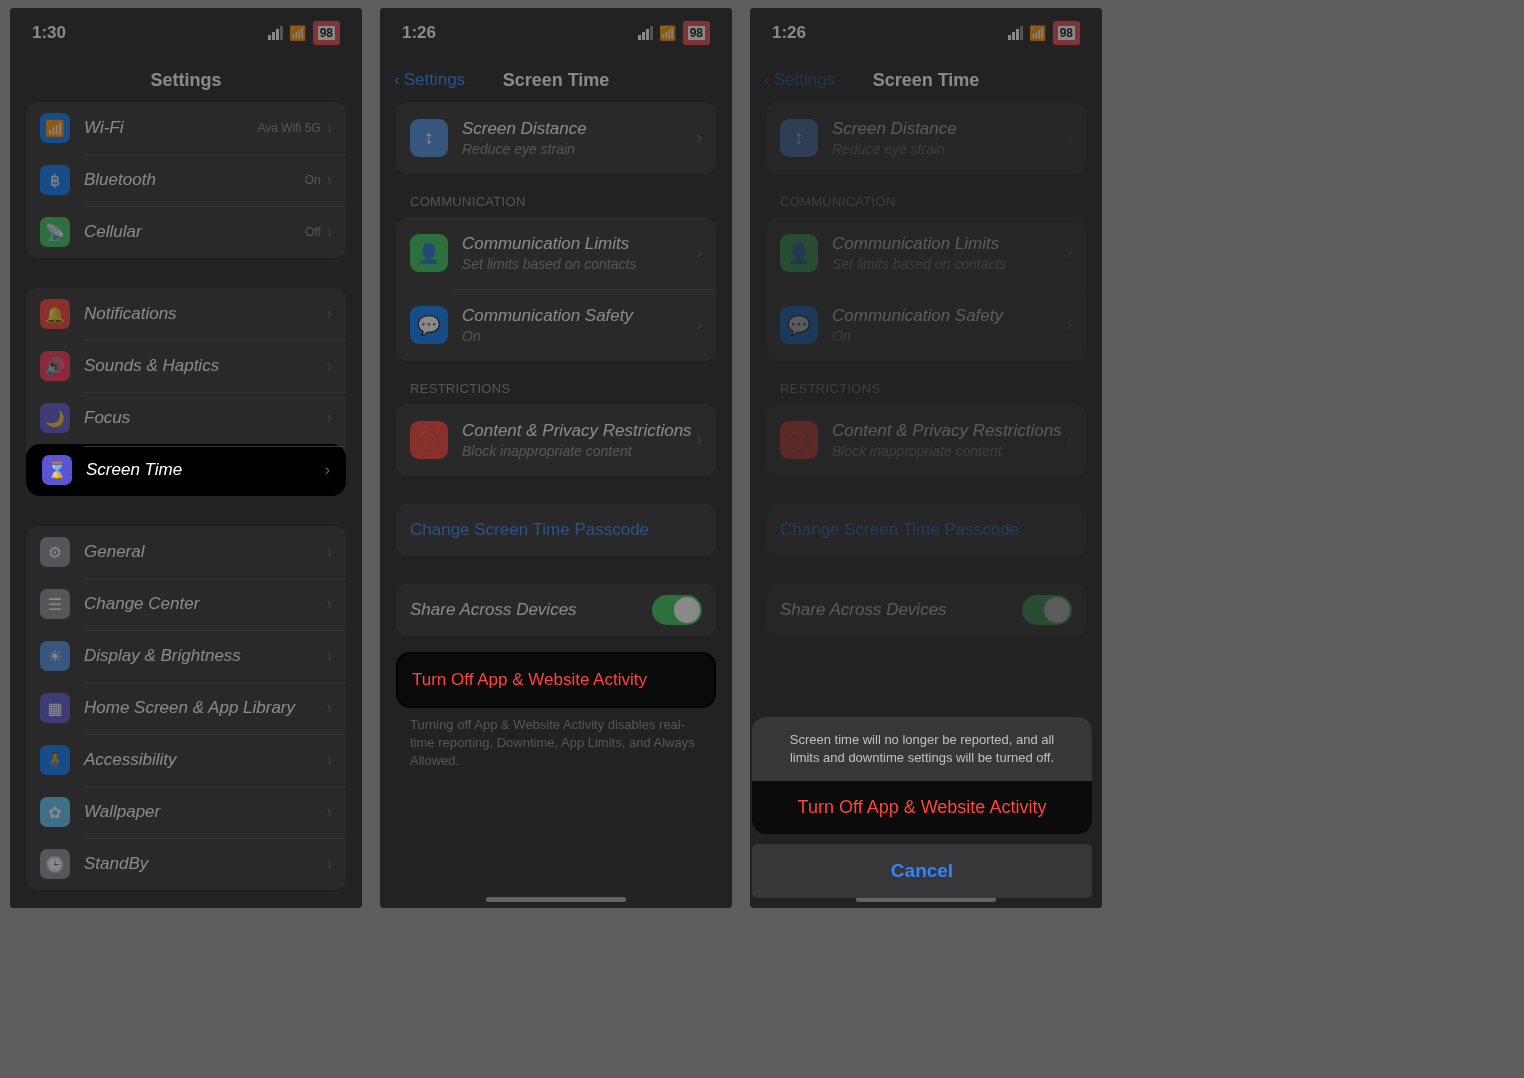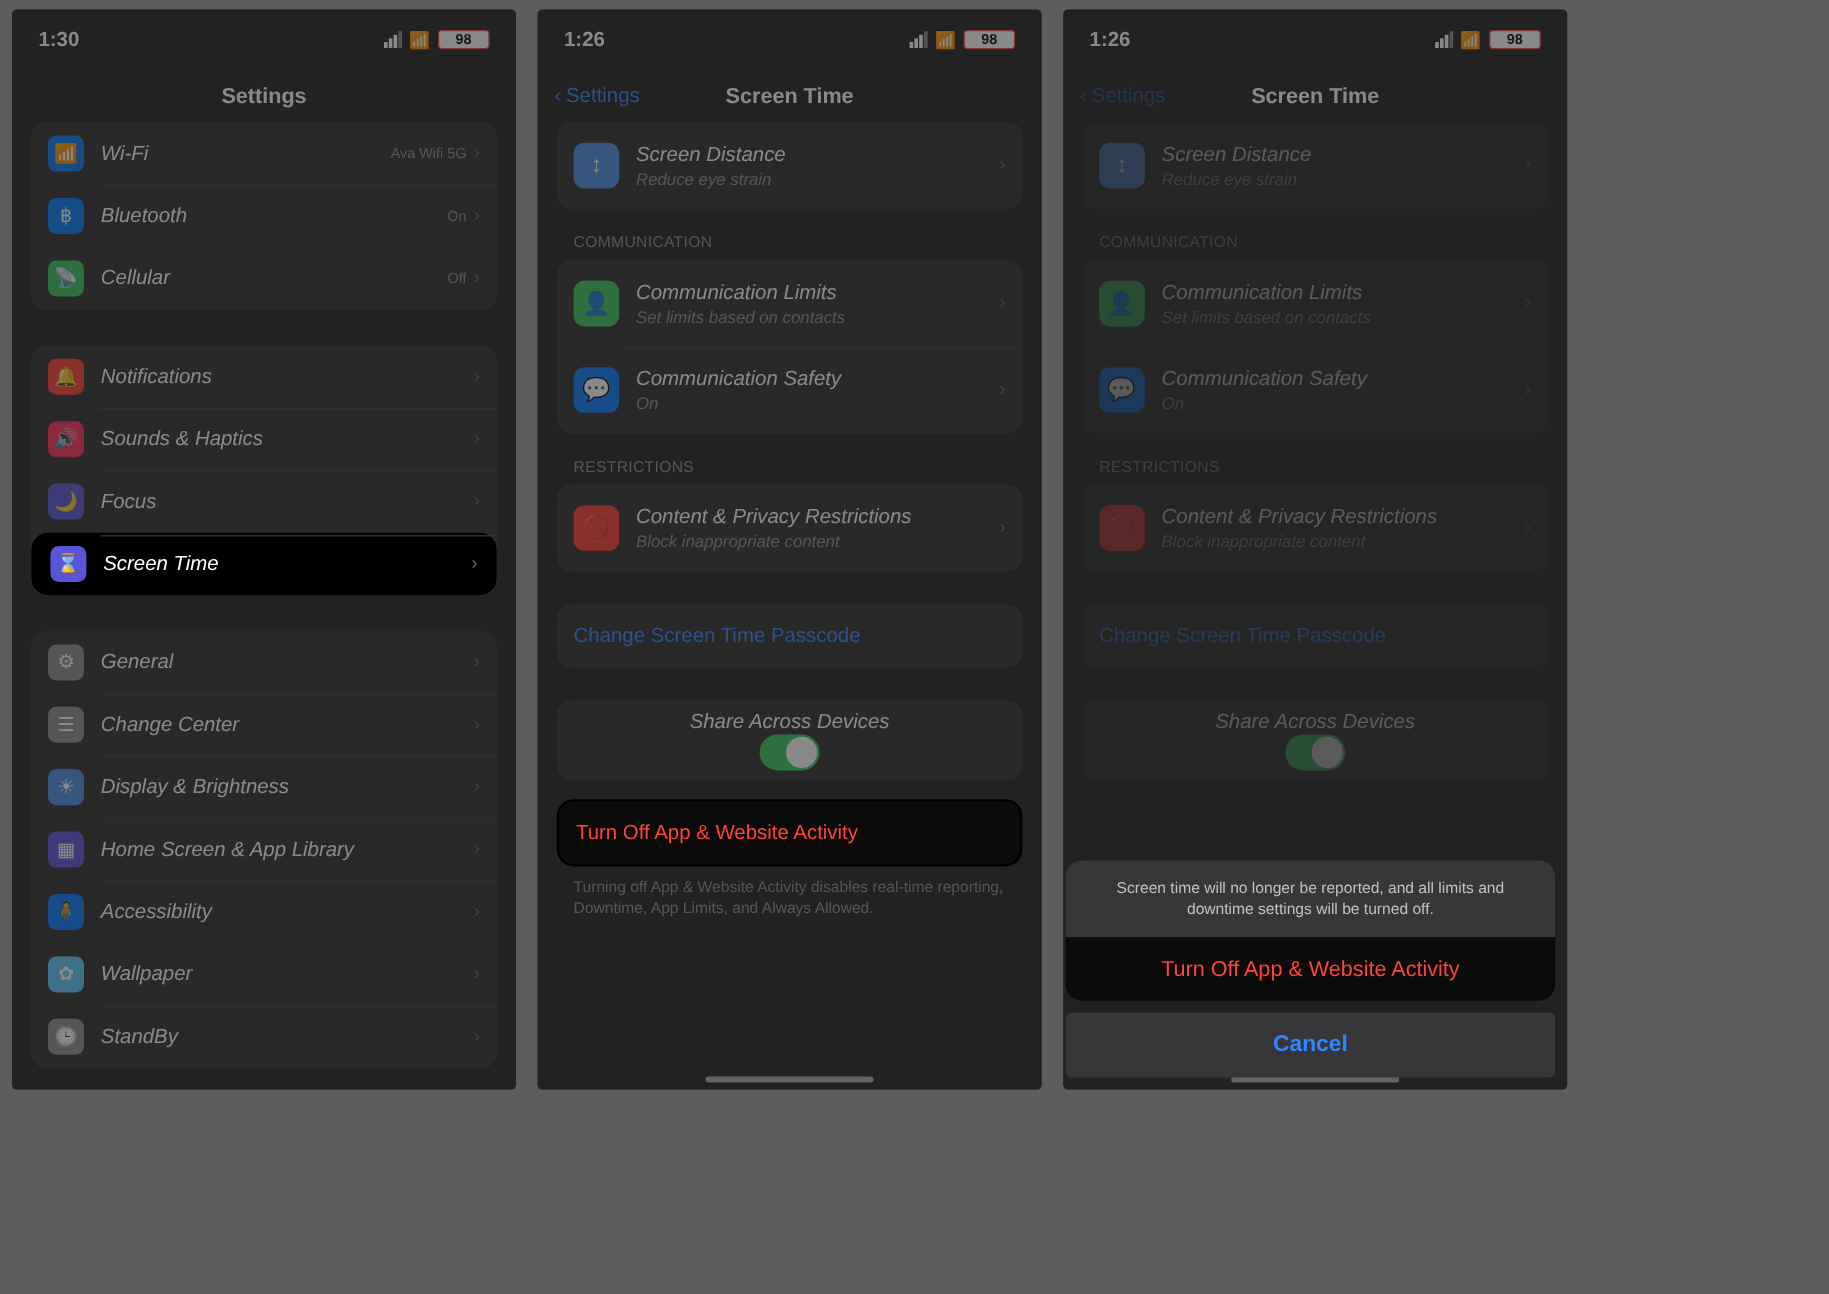--- a/index.html
+++ b/index.html
@@ -8,21 +8,21 @@
     font-family: -apple-system, "SF Pro", "Helvetica Neue", Arial, sans-serif;
     width: 1524px;
     height: 1078px;
     display: flex;
     gap: 18px;
     padding: 8px 10px;
     overflow: hidden;
   }
   .phone {
     position: relative;
-    width: 420px;
+    width: 352px;
     height: 900px;
     background: #1c1c1e;
     border-radius: 4px;
     overflow: hidden;
     flex-shrink: 0;
   }
   
   .dim::after {
     content: "";
     position: absolute;
@@ -35,22 +35,22 @@
     display: flex;
     justify-content: space-between;
     align-items: center;
     padding: 0 22px;
     color: #fff;
     font-size: 17px;
     font-weight: 600;
   }
   .status-right { display: flex; align-items: center; gap: 6px; font-size: 14px; }
   .battery-box {
-    border: 1px solid #ef4444; border-radius: 3px;
-    padding: 0 14px; font-size: 12px; font-weight: 700;
+    border: 5px solid #ef4444; border-radius: 3px;
+    padding: 0 2px; font-size: 12px; font-weight: 700;
     background: #fff; color: #000;
   }
   .nav-header {
     height: 44px;
     display: flex;
     align-items: center;
     justify-content: center;
     position: relative;
     color: #fff;
     font-size: 18px;
@@ -101,21 +101,21 @@
     display: flex; align-items: center; justify-content: center;
     color: #fff; font-size: 16px; flex-shrink: 0;
     margin-right: 14px;
   }
   .row-icon.lg { width: 38px; height: 38px; border-radius: 9px; font-size: 19px; }
   .row-body { flex: 1; min-width: 0; font-style: italic; }
   .row-title { color: #fff; font-size: 17px; }
   .row-sub { color: #8e8e93; font-size: 14px; margin-top: 2px; }
   .row-detail { color: #8e8e93; font-size: 12px; margin-right: 6px; }
   .chevron { color: #636366; font-size: 16px; }
-  .row.toggle-row { border-top: none; flex-direction: column; }
+  .row.toggle-row { border-top: none; }
   .row.highlight {
     background: #000;
     border: 2px solid #000;
     border-radius: 14px;
     z-index: 20;
     position: relative;
   }
   .group-footer {
     color: #8e8e93;
     font-size: 13px;

